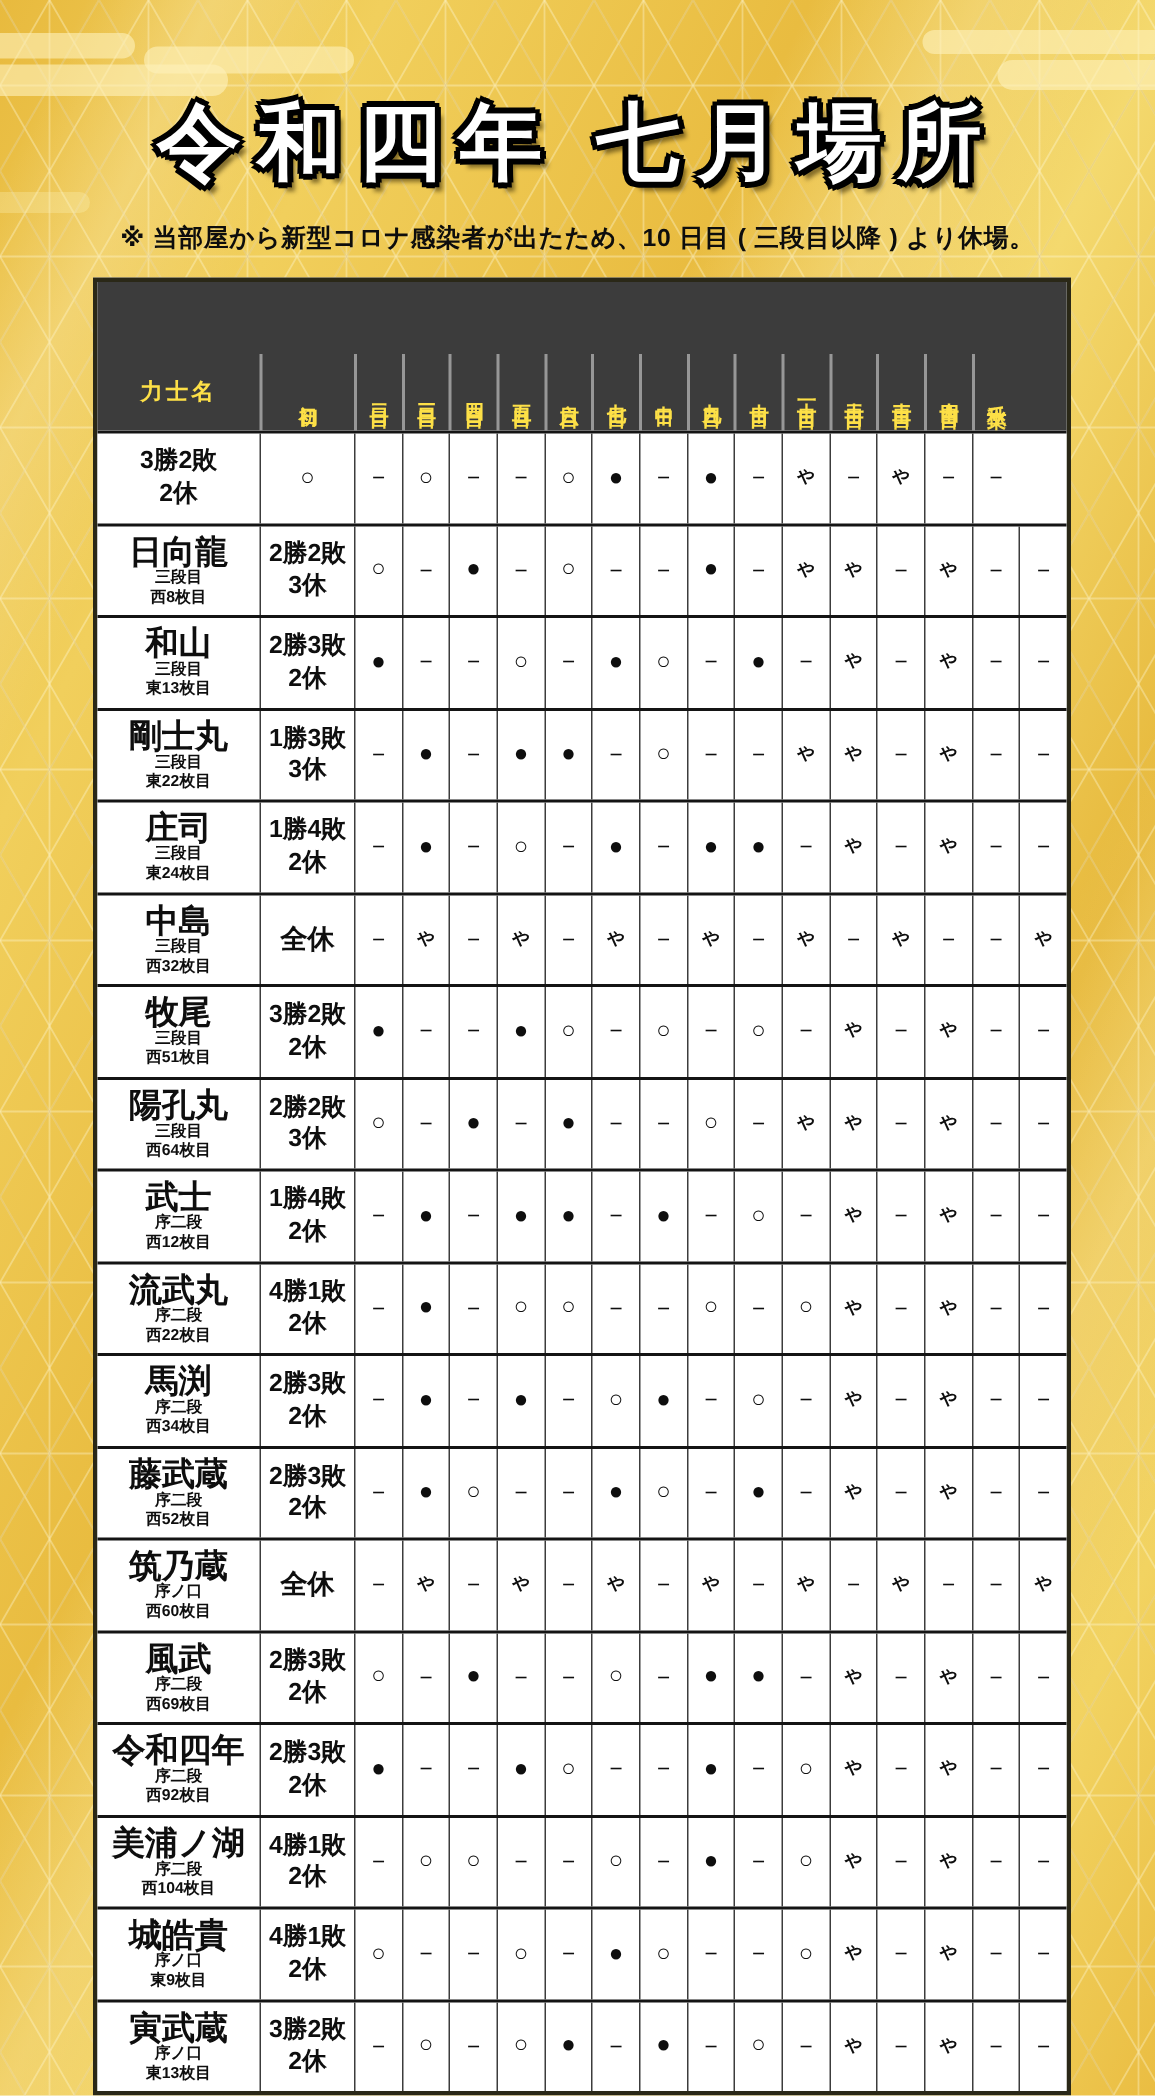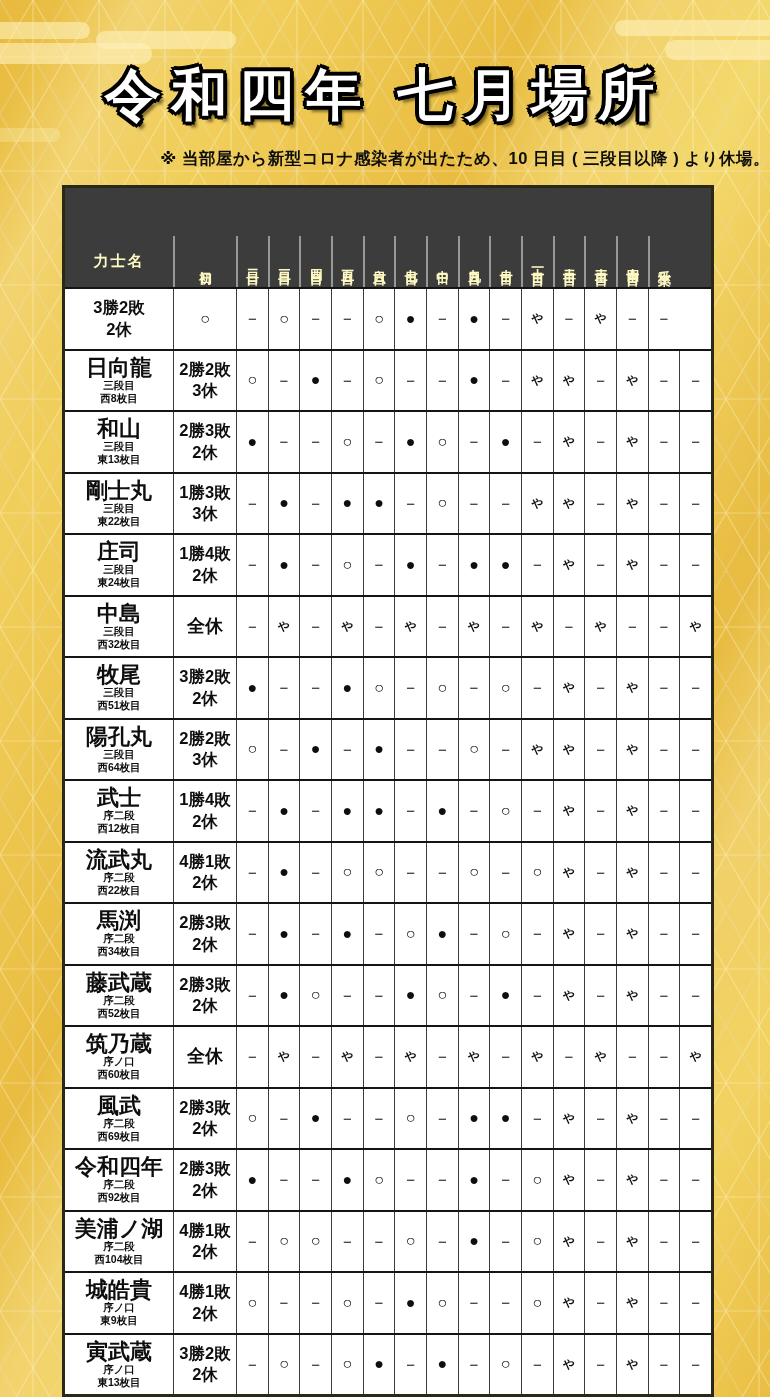--- a/index.html
+++ b/index.html
@@ -27,33 +27,33 @@
     position:absolute;top:44px;left:0;width:100%;text-align:center;z-index:5;
     font-family:"Liberation Serif","DejaVu Serif",serif;font-weight:bold;
     font-size:56px;letter-spacing:11px;color:#ffffff;white-space:nowrap;
     text-shadow:
       -3px -3px 0 #000, 3px -3px 0 #000, -3px 3px 0 #000, 3px 3px 0 #000,
       -4px 0 0 #000, 4px 0 0 #000, 0 -4px 0 #000, 0 4px 0 #000,
       5px 6px 3px rgba(40,30,0,.55);
     margin-top: 14px;
   }
   .notice{
-    position:absolute;top:148px;left:0;width:100%;text-align:right;z-index:5;
+    position:absolute;top:148px;left:0;width:100%;text-align:center;z-index:5;
     font-size:16.5px;font-weight:bold;color:#0d0d0d;letter-spacing:.5px;
   }
 
   
   .tourney{
     position:absolute;top:185px;left:62px;width:652px;z-index:5;
     border:3px solid #2a2817;background:#ffffff;box-sizing:border-box;
   }
   .grid-row{display:grid;grid-template-columns:108px 63px repeat(15,1fr);}
   .hrow{background:#3c3c3c;height:99px;}
   .hcell{display:flex;align-items:center;justify-content:center;
-    color:#fef9c3;font-weight:bold;border-left:2px solid #979797;margin-top:48px;}
+    color:#fde047;font-weight:bold;border-left:2px solid #979797;margin-top:48px;}
   .hcell:first-child{border-left:none;}
   .hcell.big{font-size:15px;letter-spacing:2px;}
   .hcell.day{font-size:13px;}
   .vtext{writing-mode:vertical-rl;text-orientation:upright;letter-spacing:2px;line-height:1;}
 
   .brow{height:59.5px;border-top:2px solid #141414;background:#fff;}
   .bcell{display:flex;flex-direction:column;align-items:center;justify-content:center;
     border-left:1px solid #3c3c3c;color:#0e0e0e;overflow:hidden;}
   .bcell:first-child{border-left:none;}
   .namecell .rname{

